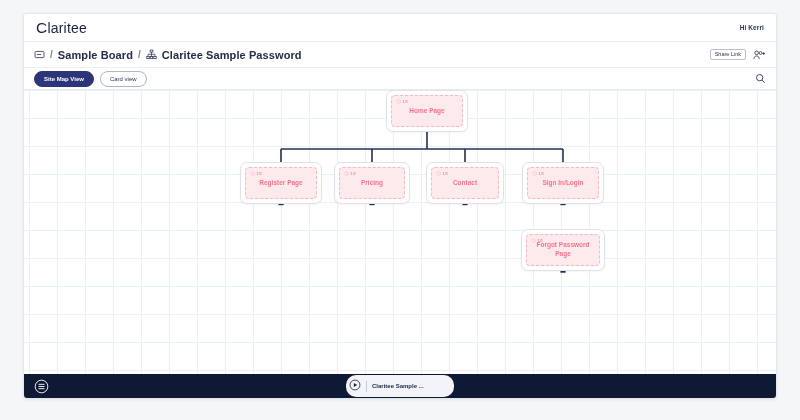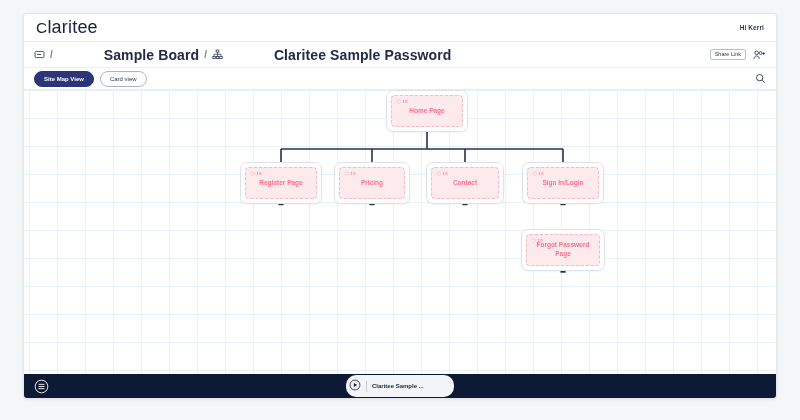--- a/index.html
+++ b/index.html
@@ -36,21 +36,21 @@
     color: #18233f;
     letter-spacing: .2px;
     display: flex;
     align-items: baseline;
   }
   .logo .c-mark {
     font-size: 15.5px;
     font-weight: 400;
     color: #18233f;
   }
-  .logo .rest { font-size: 18px; color: #18233f; }
+  .logo .rest { font-size: 14px; color: #18233f; }
   .greeting {
     margin-left: auto;
     font-size: 6.5px;
     font-weight: bold;
     color: #2b3553;
     letter-spacing: .1px;
   }
 
   
   .crumbbar {
@@ -59,25 +59,24 @@
     background: #fff;
     border-bottom: 1px solid #eceff3;
     display: flex;
     align-items: center;
     padding: 0 10px 0 10px;
     gap: 5px;
   }
   .crumb-icon { display: flex; align-items: center; }
   .crumb-sep { color: #7b8395; font-size: 10px; font-weight: 600; }
   .crumb-text {
-    font-size: 14px;
+    font-size: 11px;
     font-weight: bold;
     color: #222c48;
     letter-spacing: .1px;
-    margin-left: 46px;
   }
   .crumb-right {
     margin-left: auto;
     display: flex;
     align-items: center;
     gap: 7px;
   }
   .share-btn {
     font-size: 5.5px;
     color: #2b3553;

